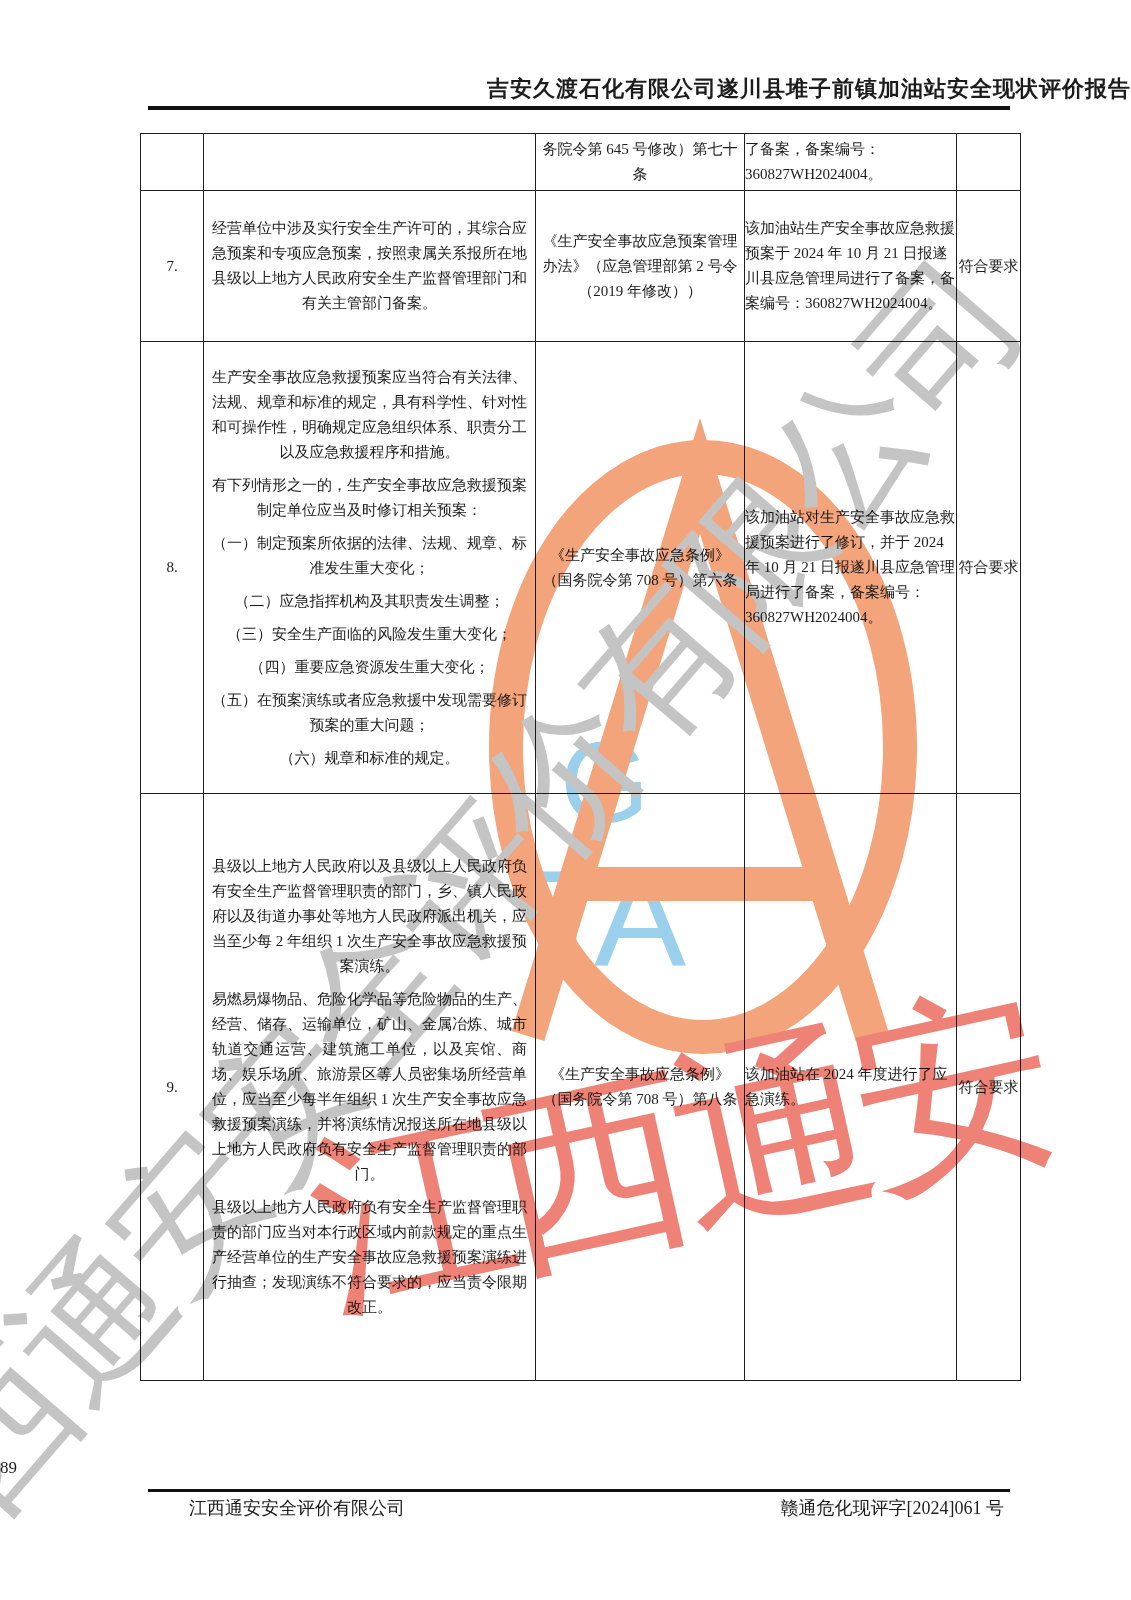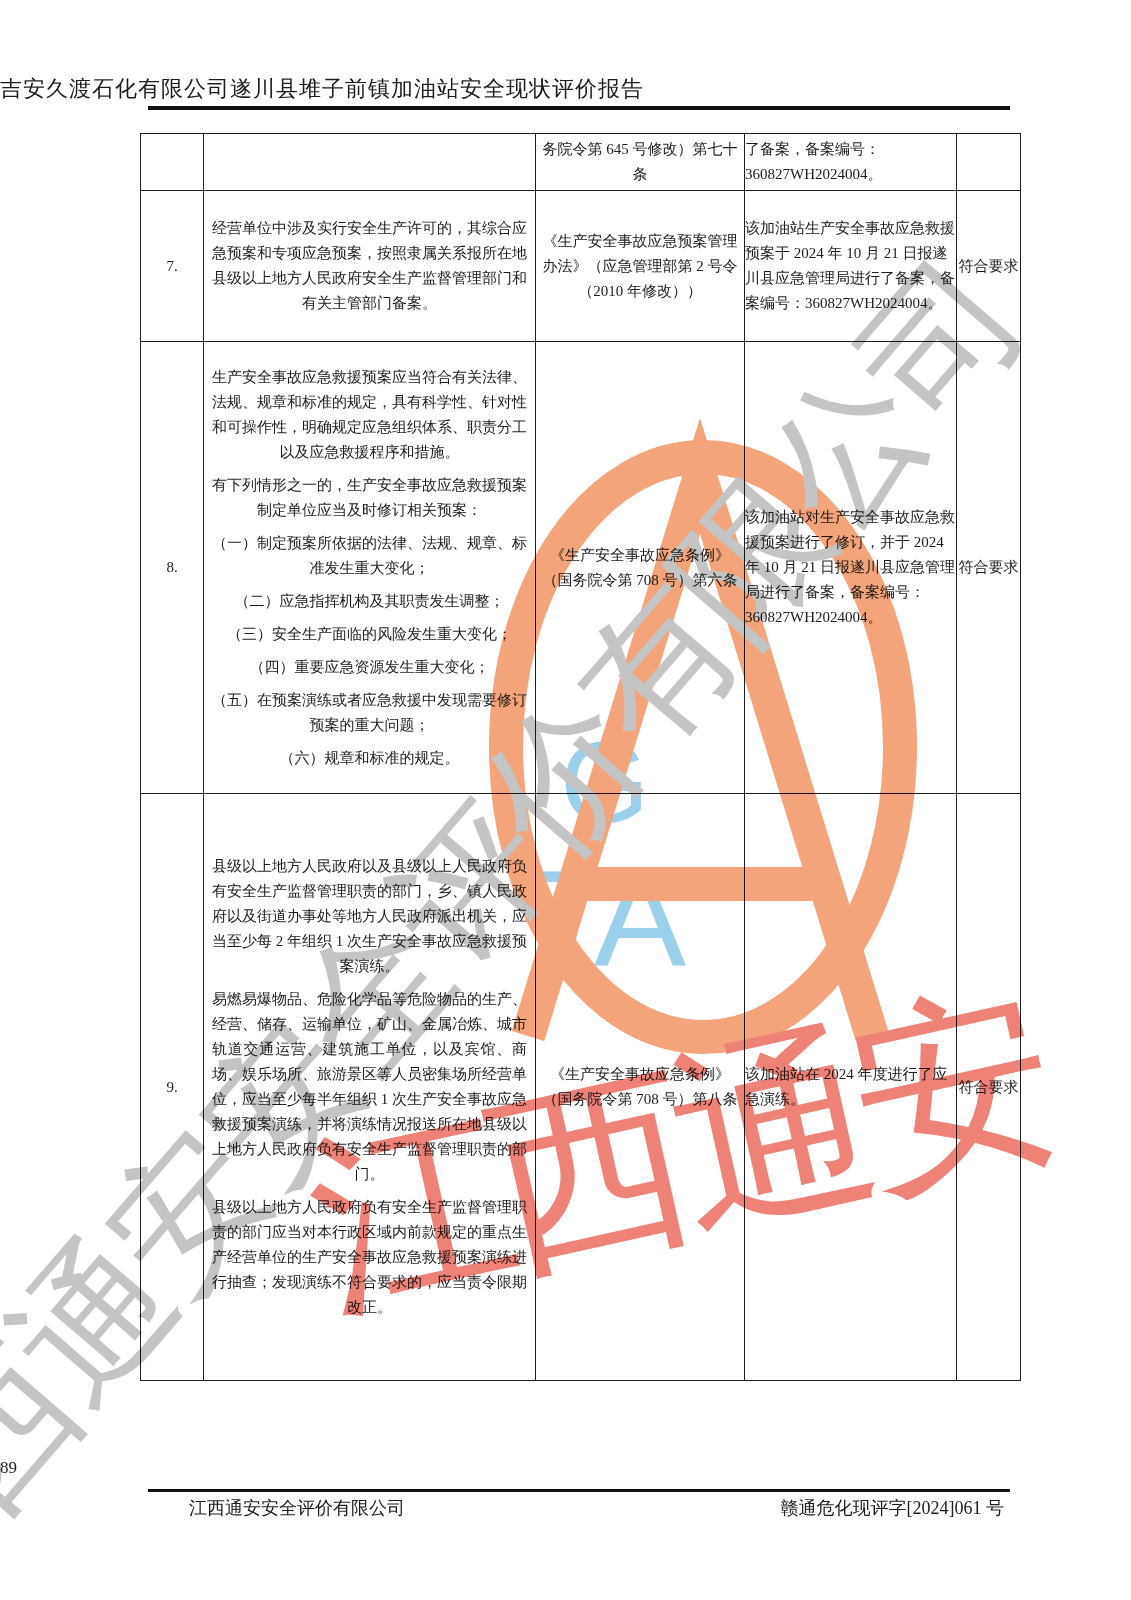--- a/index.html
+++ b/index.html
@@ -4,21 +4,21 @@
 <style>
   html,body { margin:0; padding:0; background:#e8e8e8; }
   .page {
     position:relative; width:1131px; height:1600px; margin:0 auto;
     background:#ffffff; overflow:hidden;
     font-family:"Liberation Serif","DejaVu Serif",serif;
     color:#1c1c1c;
   }
   .header-title {
     position:absolute; top:74px; left:0; width:100%;
-    text-align:left; font-size:22px; letter-spacing:1px; font-weight:normal;
+    text-align:right; font-size:22px; letter-spacing:1px; font-weight:bold;
   }
   .header-rule {
     position:absolute; top:106px; left:148px; width:862px; height:4px;
     background:#111;
   }
   table.compliance {
     position:absolute; top:133px; left:140px;
     border-collapse:collapse; table-layout:fixed;
     width:876px; font-size:15px; line-height:25px;
   }
@@ -79,21 +79,21 @@
         <td class="c-content"></td>
         <td class="c-basis">务院令第 645 号修改）第七十条</td>
         <td class="c-result">了备案，备案编号：360827WH2024004。</td>
         <td class="c-concl"></td>
       </tr>
       <tr class="r1">
         <td class="c-num">7.</td>
         <td class="c-content">
             <p class="para">经营单位中涉及实行安全生产许可的，其综合应急预案和专项应急预案，按照隶属关系报所在地县级以上地方人民政府安全生产监督管理部门和有关主管部门备案。</p>
           </td>
-        <td class="c-basis">《生产安全事故应急预案管理办法》（应急管理部第 2 号令（2010 年修改））</td>
+        <td class="c-basis">《生产安全事故应急预案管理办法》（应急管理部第 2 号令（2019 年修改））</td>
         <td class="c-result">该加油站生产安全事故应急救援预案于 2024 年 10 月 21 日报遂川县应急管理局进行了备案，备案编号：360827WH2024004。</td>
         <td class="c-concl">符合要求</td>
       </tr>
       <tr class="r2">
         <td class="c-num">8.</td>
         <td class="c-content">
             <p class="para">生产安全事故应急救援预案应当符合有关法律、法规、规章和标准的规定，具有科学性、针对性和可操作性，明确规定应急组织体系、职责分工以及应急救援程序和措施。</p>
             <p class="para">有下列情形之一的，生产安全事故应急救援预案制定单位应当及时修订相关预案：</p>
             <p class="para">（一）制定预案所依据的法律、法规、规章、标准发生重大变化；</p>
             <p class="para">（二）应急指挥机构及其职责发生调整；</p>

